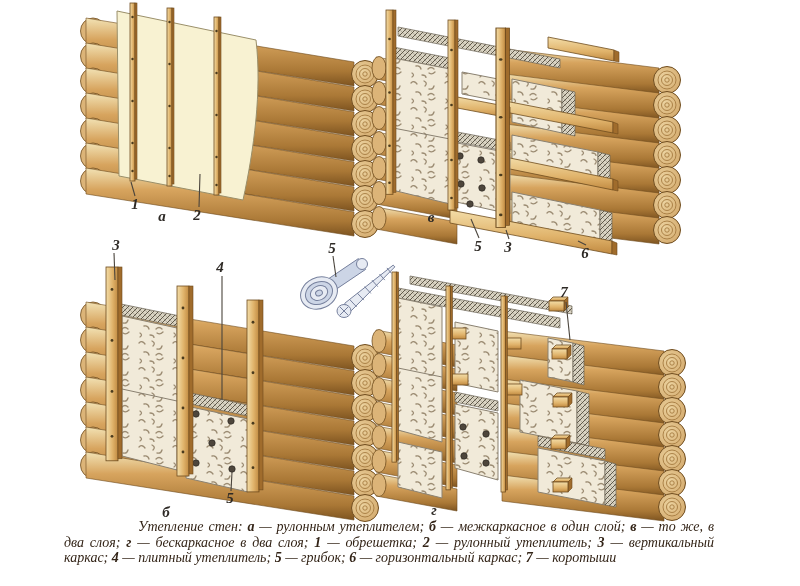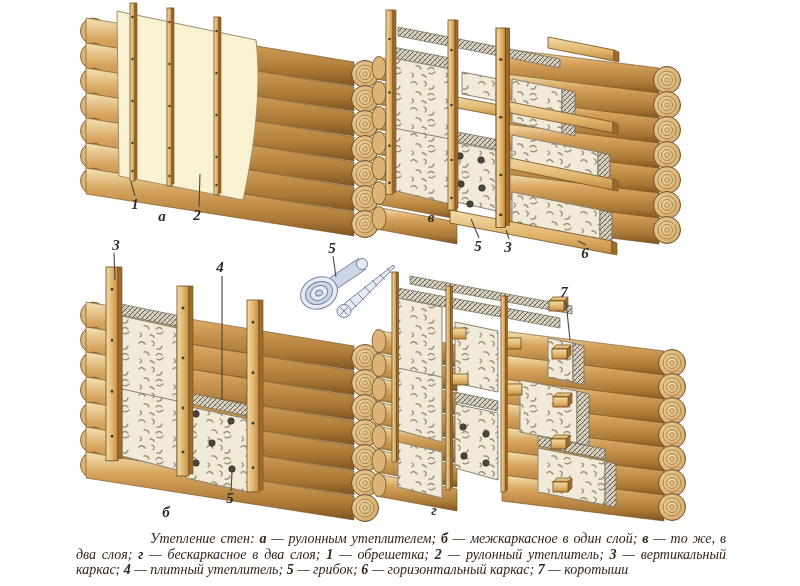--- a/index.html
+++ b/index.html
@@ -30,21 +30,21 @@
   .spk-marks path{fill:none;stroke:var(--ins-speckle,#9c8c73);stroke-width:1.3;stroke-linecap:round;}
   .hat-bg{fill:var(--hatch-bg,#d9d3c2);}
   .hat-l1{stroke:var(--hatch-line,#5f584a);stroke-width:1;fill:none;}
   .hat-l2{stroke:var(--hatch-line,#5f584a);stroke-width:.5;opacity:.6;fill:none;}
   .s-log1{stop-color:var(--log-light,#f2e2b4);} .s-log2{stop-color:var(--log-mid,#d7a45e);}
   .s-log3{stop-color:var(--log-deep,#aa7836);} .s-log4{stop-color:var(--log-dark,#7e5420);}
   .s-end1{stop-color:var(--log-end-light,#ecd3a0);} .s-end2{stop-color:var(--log-end-mid,#cfa263);}
   .s-wd1{stop-color:var(--wood-light,#f3dda8);} .s-wd2{stop-color:var(--wood-mid,#e0b36b);}
   .s-wd3{stop-color:var(--wood-dark,#c18a41);}
   
-  .caption{position:absolute;top:519px;left:64px;width:650px;margin:12px;
+  .caption{position:absolute;top:519px;left:64px;width:650px;margin:0;
            font:italic 14px/15.5px "Liberation Serif",serif;color:var(--caption,#332417);
            text-align:justify;text-indent:74px;}
   .caption b{font-weight:bold;}
 </style>
 </head>
 <body>
 
 <div class="page">
 
 <svg width="800" height="522" viewBox="0 0 800 522">

